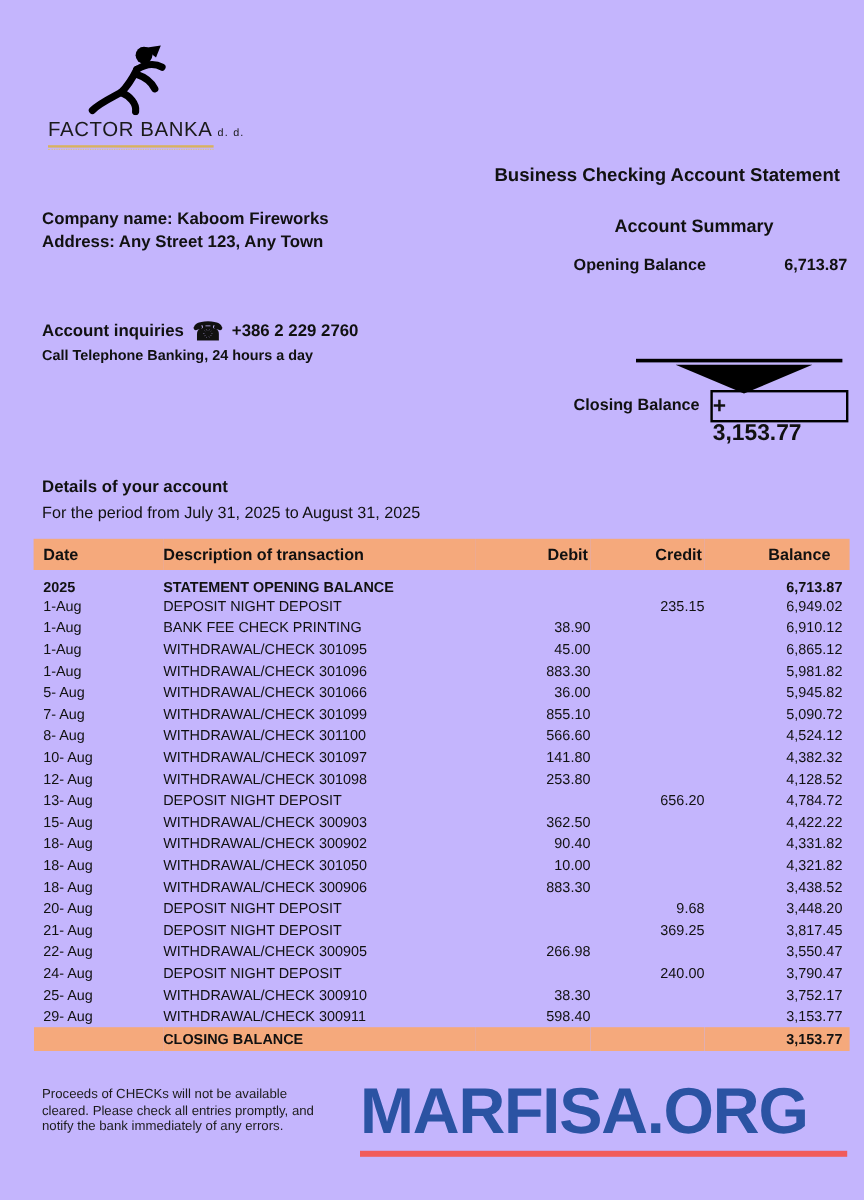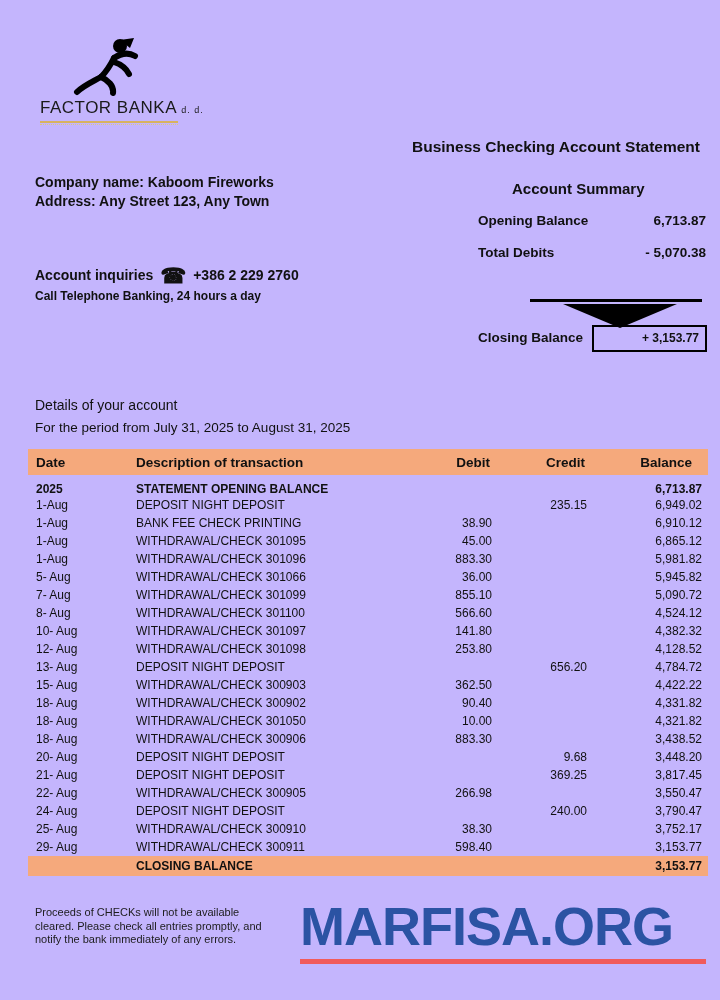--- a/index.html
+++ b/index.html
@@ -24,24 +24,24 @@
   .inquiries-sub { position:absolute; left:35px; top:289px; font-weight:bold; font-size:12px; }
   
   .summary { position:absolute; left:478px; top:180px; width:228px; }
   .summary-title { font-weight:bold; font-size:15px; margin-bottom:16px;margin-left:34px; }
   .summary-row { display:flex; justify-content:space-between; font-weight:bold; font-size:13.5px; margin-bottom:17px; }
   .sum-line { position:absolute; left:530px; top:299px; width:172px; height:3px; background:#000; }
   .down-arrow { position:absolute; left:563px; top:304px; width:0; height:0;
     border-left:57px solid transparent; border-right:57px solid transparent; border-top:24px solid #000; }
   .closing-label { position:absolute; left:478px; top:330px; font-weight:bold; font-size:13.5px; }
   .closing-box { position:absolute; left:592px; top:325px; width:115px; height:27px;
-    border:2px solid #000; font-weight:bold; font-size:12px; text-align:right;
-    line-height:23px; padding-right:6px; }
-  
-  .details-title { position:absolute; left:35px; top:397px; font-weight:normal; font-size:14px; }
+    border:2px solid #000; font-weight:bold; font-size:19px; text-align:left;
+    line-height:23px; padding-right:22px; }
+  
+  .details-title { position:absolute; left:35px; top:397px; font-weight:bold; font-size:14px; }
   .details-period { position:absolute; left:35px; top:420px; font-size:13.5px; }
   
   .tx-table { position:absolute; left:28px; top:449px; width:680px; border-collapse:collapse; table-layout:fixed; }
   .tx-table col.c-date { width:108px; } .tx-table col.c-desc { width:260px; }
   .tx-table col.c-debit { width:96px; } .tx-table col.c-credit { width:95px; }
   .tx-table col.c-bal { width:121px; }
   .tx-table thead th { background:#f5a97c; font-size:13.5px; font-weight:bold; height:26px;
     text-align:left; padding:0; }
   .tx-table thead th.h-date { padding-left:8px; }
   .tx-table thead th.h-num { text-align:right; }
@@ -98,24 +98,20 @@
     <span class="phone-glyph">☎</span>
     <span>+386 2 229 2760</span>
   </div>
   <div class="inquiries-sub">Call Telephone Banking, 24 hours a day</div>
 
   <div class="summary">
     <div class="summary-title">Account Summary</div>
     <div class="summary-row">
       <span>Opening Balance</span>
       <span>6,713.87</span>
-    </div>
-    <div class="summary-row">
-      <span>Total Debits</span>
-      <span>- 5,070.38</span>
     </div>
   </div>
   <div class="sum-line"></div>
   <div class="down-arrow"></div>
   <div class="closing-label">Closing Balance</div>
   <div class="closing-box">+ 3,153.77</div>
 
   <div class="details-title">Details of your account</div>
   <div class="details-period">For the period from July 31, 2025 to August 31, 2025</div>
 

